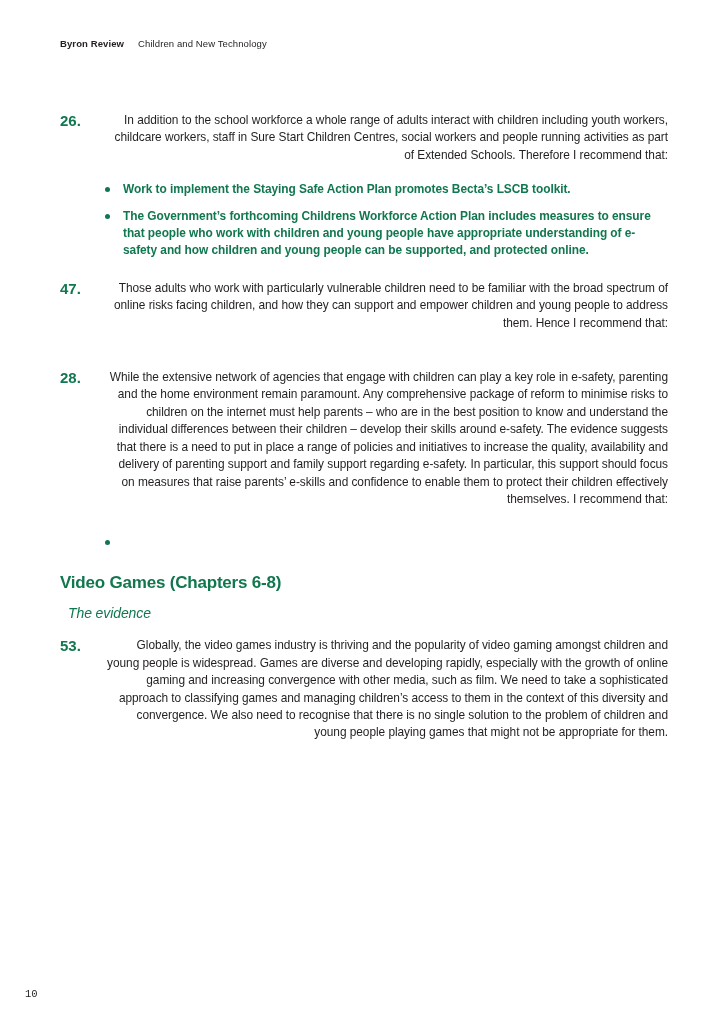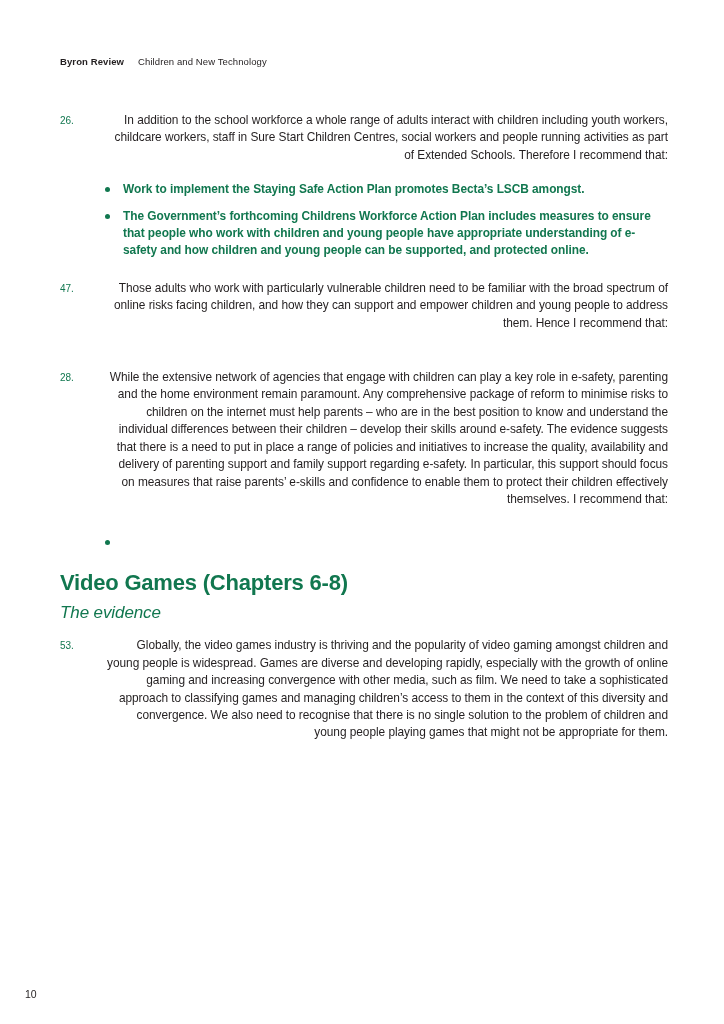--- a/index.html
+++ b/index.html
@@ -16,21 +16,21 @@
     width: 724px;
     height: 1024px;
     background: #ffffff;
     overflow: hidden;
     box-sizing: border-box;
   }
 
   
   .running-header {
     position: absolute;
-    top: 56px;
+    top: 38px;
     left: 60px;
     font-size: 9.5px;
     letter-spacing: 0.1px;
     color: #231f20;
     white-space: nowrap;
   }
   .running-header .rh-title {
     font-weight: bold;
   }
   .running-header .rh-sep {
@@ -51,22 +51,22 @@
 
   
   .para {
     display: flex;
     align-items: flex-start;
     margin-bottom: 0;
   }
   .para-num {
     flex: 0 0 45px;
     color: #11774f;
-    font-weight: normal;
-    font-size: 10px;
+    font-weight: bold;
+    font-size: 15px;
     line-height: 17.2px;
     padding-top: 0px;
   }
   .para-body {
     flex: 1 1 auto;
     font-size: 11.9px;
     line-height: 17.4px;
     color: #231f20;
     letter-spacing: -0.05px;
     text-align: right;
@@ -97,42 +97,43 @@
 
   .rec-block {
     margin-left: 45px;
   }
 
   
   .section-head {
     margin-left: 0;
     color: #11774f;
     font-weight: bold;
-    font-size: 22px;
+    font-size: 17px;
     line-height: 24px;
     letter-spacing: -0.2px;
   }
   .section-sub {
-    margin-left: 0;
+    margin-left: 8px;
     color: #11774f;
     font-style: italic;
     font-weight: normal;
-    font-size: 17px;
+    font-size: 14px;
     line-height: 20px;
     letter-spacing: -0.1px;
   }
 
   
   .folio {
     position: absolute;
     left: 25px;
     top: 988px;
     font-size: 10.5px;
     color: #231f20;
     font-weight: normal;
+    font-family: Liberation Mono, monospace;
   }
 </style>
 </head>
 <body>
 
 <div class="page">
 
   <div class="running-header">
     <span class="rh-title">Byron Review</span><span class="rh-sep"></span><span class="rh-sub">Children and New Technology</span>
   </div>
@@ -140,21 +141,21 @@
   <div class="content">
 
     <div class="para">
       <div class="para-num">26.</div>
       <div class="para-body">In addition to the school workforce a whole range of adults interact with children including youth workers, childcare workers, staff in Sure Start Children Centres, social workers and people running activities as part of Extended Schools. Therefore I recommend that:</div>
     </div>
     <div class="gap-after-para"></div>
     <div class="rec-block">
       <div class="rec-item">
         <span class="dot"></span>
-        <span>Work to implement the Staying Safe Action Plan promotes Becta’s LSCB amongst.</span>
+        <span>Work to implement the Staying Safe Action Plan promotes Becta’s LSCB toolkit.</span>
       </div>
       <div class="gap-between-recs"></div>
       <div class="rec-item">
         <span class="dot"></span>
         <span>The Government’s forthcoming Childrens Workforce Action Plan includes measures to ensure that people who work with children and young people have appropriate understanding of e-safety and how children and young people can be supported, and protected online.</span>
       </div>
     </div>
     <div class="gap-after-recs"></div>
 
     <div class="para">

